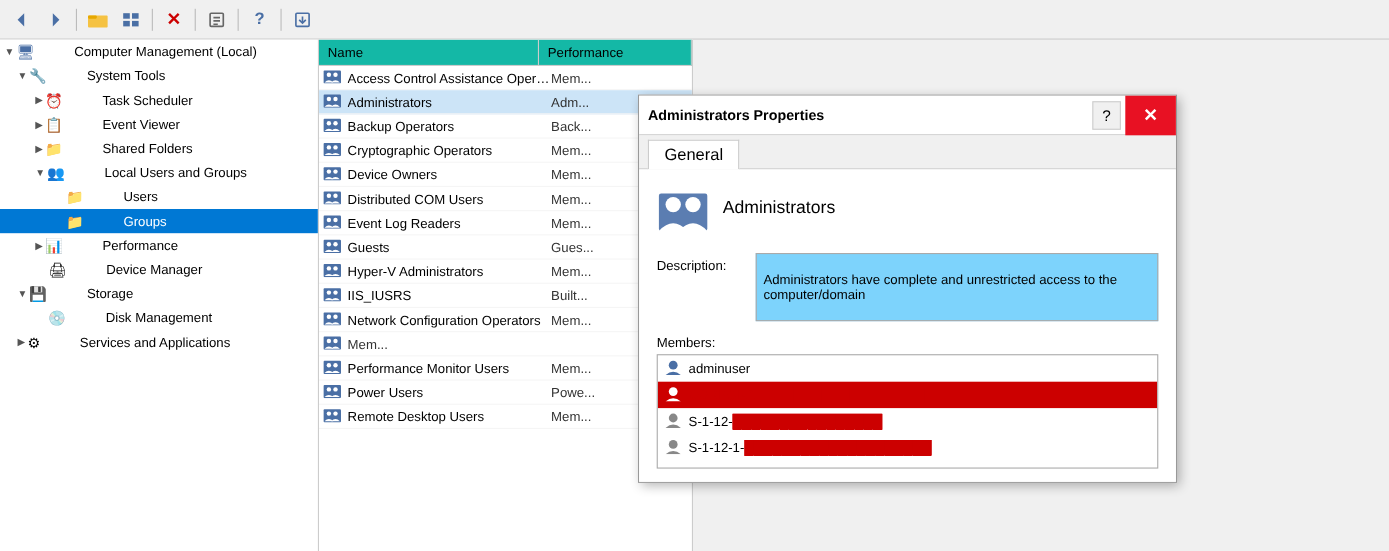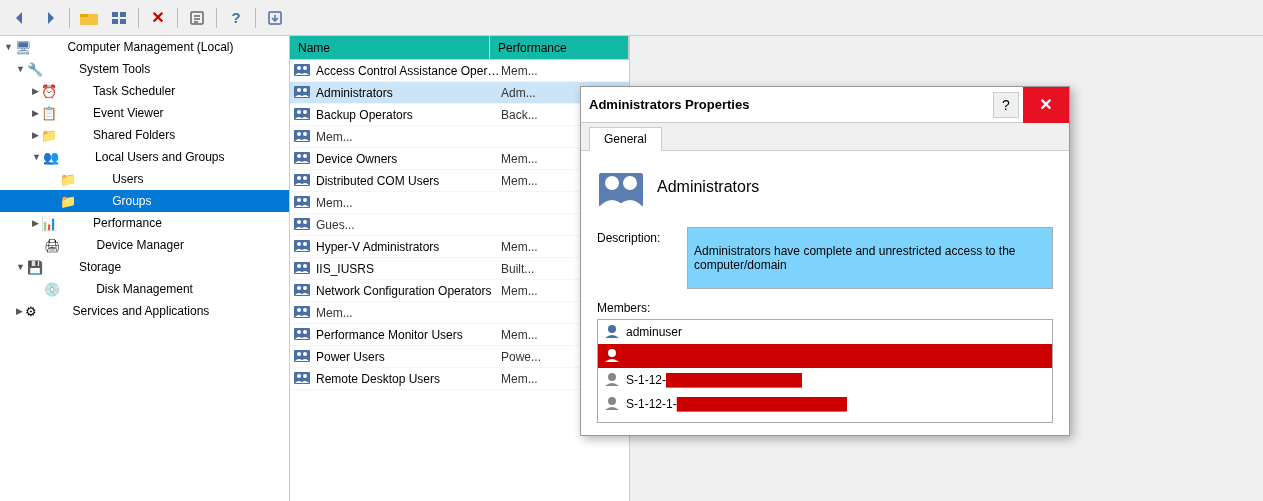--- a/index.html
+++ b/index.html
@@ -173,21 +173,21 @@
       padding: 4px 8px 0;
       background: #f0f0f0;
       border-bottom: 1px solid #ccc;
     }
     .dialog-tab {
       padding: 4px 14px;
       border: 1px solid #ccc;
       border-bottom: none;
       background: #f0f0f0;
       cursor: pointer;
-      font-size: 12px;
+      font-size: 15px;
       margin-right: 2px;
     }
     .dialog-tab.active {
       background: #fff;
       border-bottom: 1px solid #fff;
       margin-bottom: -1px;
       z-index: 1;
       position: relative;
     }
     .dialog-body {
@@ -446,20 +446,21 @@
     <div class="list-row">
       <span class="row-icon">
         <svg width="16" height="14" viewBox="0 0 16 14">
             <rect x="0" y="2" width="16" height="12" rx="1" fill="#4a6fa5"></rect>
             <circle cx="5" cy="6" r="2" fill="#fff"></circle>
             <circle cx="11" cy="6" r="2" fill="#fff"></circle>
             <path d="M1,13 Q5,9 9,13" fill="#fff"></path>
             <path d="M7,13 Q11,9 15,13" fill="#fff"></path>
           </svg>
       </span>
+      <span class="row-name">Cryptographic Operators</span>
       <span class="row-desc">Mem...</span>
     </div>
 
     <div class="list-row">
       <span class="row-icon">
         <svg width="16" height="14" viewBox="0 0 16 14">
             <rect x="0" y="2" width="16" height="12" rx="1" fill="#4a6fa5"></rect>
             <circle cx="5" cy="6" r="2" fill="#fff"></circle>
             <circle cx="11" cy="6" r="2" fill="#fff"></circle>
             <path d="M1,13 Q5,9 9,13" fill="#fff"></path>
@@ -487,33 +488,35 @@
     <div class="list-row">
       <span class="row-icon">
         <svg width="16" height="14" viewBox="0 0 16 14">
             <rect x="0" y="2" width="16" height="12" rx="1" fill="#4a6fa5"></rect>
             <circle cx="5" cy="6" r="2" fill="#fff"></circle>
             <circle cx="11" cy="6" r="2" fill="#fff"></circle>
             <path d="M1,13 Q5,9 9,13" fill="#fff"></path>
             <path d="M7,13 Q11,9 15,13" fill="#fff"></path>
           </svg>
       </span>
-      <span class="row-desc">Mem...</span>
-    </div>
-
-    <div class="list-row">
-      <span class="row-icon">
-        <svg width="16" height="14" viewBox="0 0 16 14">
-            <rect x="0" y="2" width="16" height="12" rx="1" fill="#4a6fa5"></rect>
-            <circle cx="5" cy="6" r="2" fill="#fff"></circle>
-            <circle cx="11" cy="6" r="2" fill="#fff"></circle>
-            <path d="M1,13 Q5,9 9,13" fill="#fff"></path>
-            <path d="M7,13 Q11,9 15,13" fill="#fff"></path>
-          </svg>
-      </span>
+      <span class="row-name">Event Log Readers</span>
+      <span class="row-desc">Mem...</span>
+    </div>
+
+    <div class="list-row">
+      <span class="row-icon">
+        <svg width="16" height="14" viewBox="0 0 16 14">
+            <rect x="0" y="2" width="16" height="12" rx="1" fill="#4a6fa5"></rect>
+            <circle cx="5" cy="6" r="2" fill="#fff"></circle>
+            <circle cx="11" cy="6" r="2" fill="#fff"></circle>
+            <path d="M1,13 Q5,9 9,13" fill="#fff"></path>
+            <path d="M7,13 Q11,9 15,13" fill="#fff"></path>
+          </svg>
+      </span>
+      <span class="row-name">Guests</span>
       <span class="row-desc">Gues...</span>
     </div>
 
     <div class="list-row">
       <span class="row-icon">
         <svg width="16" height="14" viewBox="0 0 16 14">
             <rect x="0" y="2" width="16" height="12" rx="1" fill="#4a6fa5"></rect>
             <circle cx="5" cy="6" r="2" fill="#fff"></circle>
             <circle cx="11" cy="6" r="2" fill="#fff"></circle>
             <path d="M1,13 Q5,9 9,13" fill="#fff"></path>

